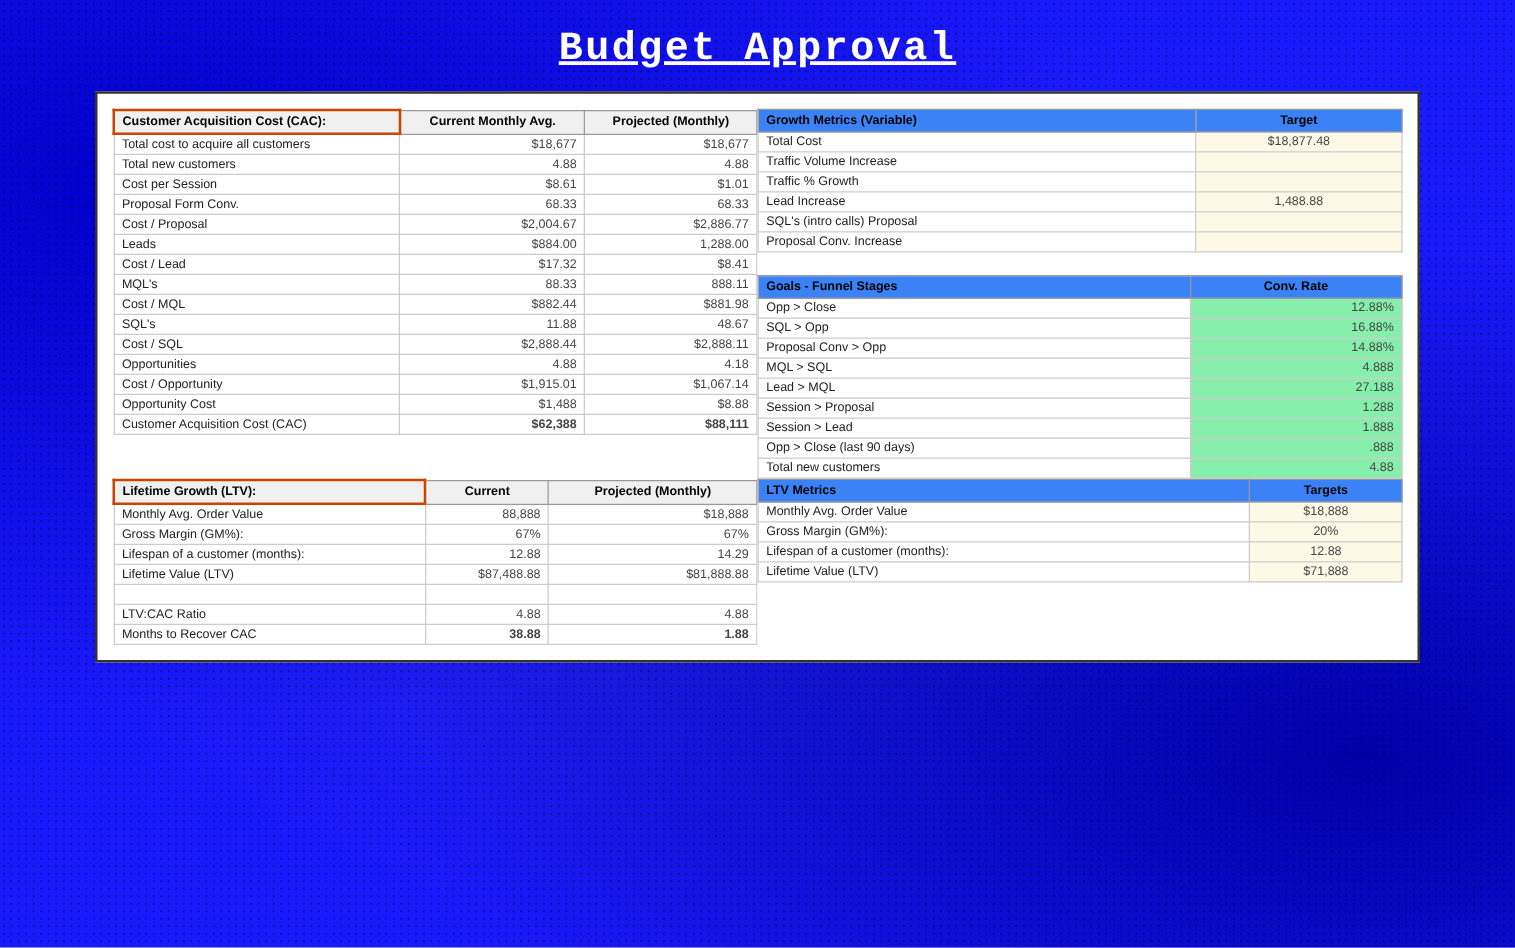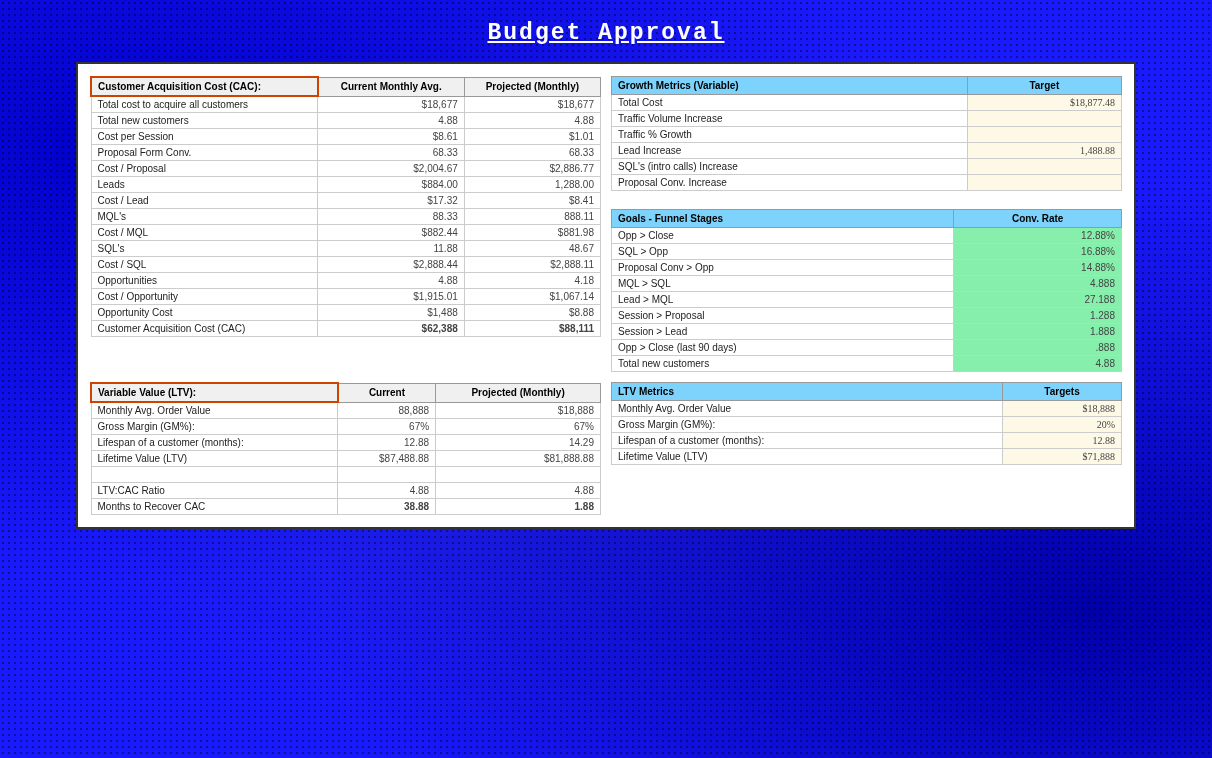--- a/index.html
+++ b/index.html
@@ -25,56 +25,55 @@
       background-size: 6px 6px;
       opacity: 0.4;
       pointer-events: none;
       z-index: 0;
     }
 
     .page-title {
       text-align: center;
       color: #ffffff;
       font-family: 'Courier New', Courier, monospace;
-      font-size: 23px;
+      font-size: 32px;
       font-weight: bold;
       padding: 20px 0 16px;
       text-decoration: underline;
       letter-spacing: 2px;
       position: relative;
       z-index: 1;
     }
 
     .main-container {
       position: relative;
       z-index: 1;
       background: #ffffff;
       margin: 0 auto;
       width: 1060px;
       border: 2px solid #333;
       padding: 12px;
       display: grid;
       grid-template-columns: 1fr 1fr;
       grid-template-rows: auto auto;
-      gap: 10px;
     }
 
     .section {
       background: #fff;
     }
 
     table {
       width: 100%;
       border-collapse: collapse;
       font-size: 10px;
       font-family: Arial, sans-serif;
     }
 
     thead th {
-      background: #7dd3fc;
+      background: #3b82f6;
       border: 1px solid #999;
       padding: 3px 6px;
       font-weight: bold;
       font-size: 10px;
       text-align: center;
     }
 
     tbody tr td {
       border: 1px solid #ccc;
       padding: 2px 6px;
@@ -87,23 +86,22 @@
       color: #222;
     }
 
     tbody tr td.value-cell {
       text-align: right;
       color: #444;
     }
 
     tbody tr td.target-cell {
       background: #fef9e7;
-      text-align: right;
+      text-align: center;
       color: #444;
-      font-family: Liberation Serif, serif;
     }
 
     tbody tr td.conv-cell {
       background: #86efac;
       text-align: right;
       color: #444;
     }
 
     .bold-row td {
       font-weight: bold;
@@ -234,21 +232,21 @@
           </tr>
           <tr>
             <td class="label-cell">Traffic % Growth</td>
             <td class="target-cell"></td>
           </tr>
           <tr>
             <td class="label-cell">Lead Increase</td>
             <td class="target-cell">1,488.88</td>
           </tr>
           <tr>
-            <td class="label-cell">SQL's (intro calls) Increase</td>
+            <td class="label-cell">SQL's (intro calls) Proposal</td>
             <td class="target-cell"></td>
           </tr>
           <tr>
             <td class="label-cell">Proposal Conv. Increase</td>
             <td class="target-cell"></td>
           </tr>
         </tbody>
     </table>
     <br>
     <table>
@@ -296,21 +294,21 @@
             <td class="conv-cell">4.88</td>
           </tr>
         </tbody>
     </table>
   </div>
 
   <div class="section">
     <table>
       <thead>
         <tr class="section-title-row">
-          <th style="text-align:left; border:2px solid #cc4400;">Variable Value (LTV):</th>
+          <th style="text-align:left; border:2px solid #cc4400;">Lifetime Growth (LTV):</th>
           <th>Current</th>
           <th>Projected (Monthly)</th>
         </tr>
       </thead>
       <tbody id="ltv-tbody">
       <tr>
             <td class="label-cell">Monthly Avg. Order Value</td>
             <td class="value-cell">88,888</td>
             <td class="value-cell">$18,888</td>
           </tr>

